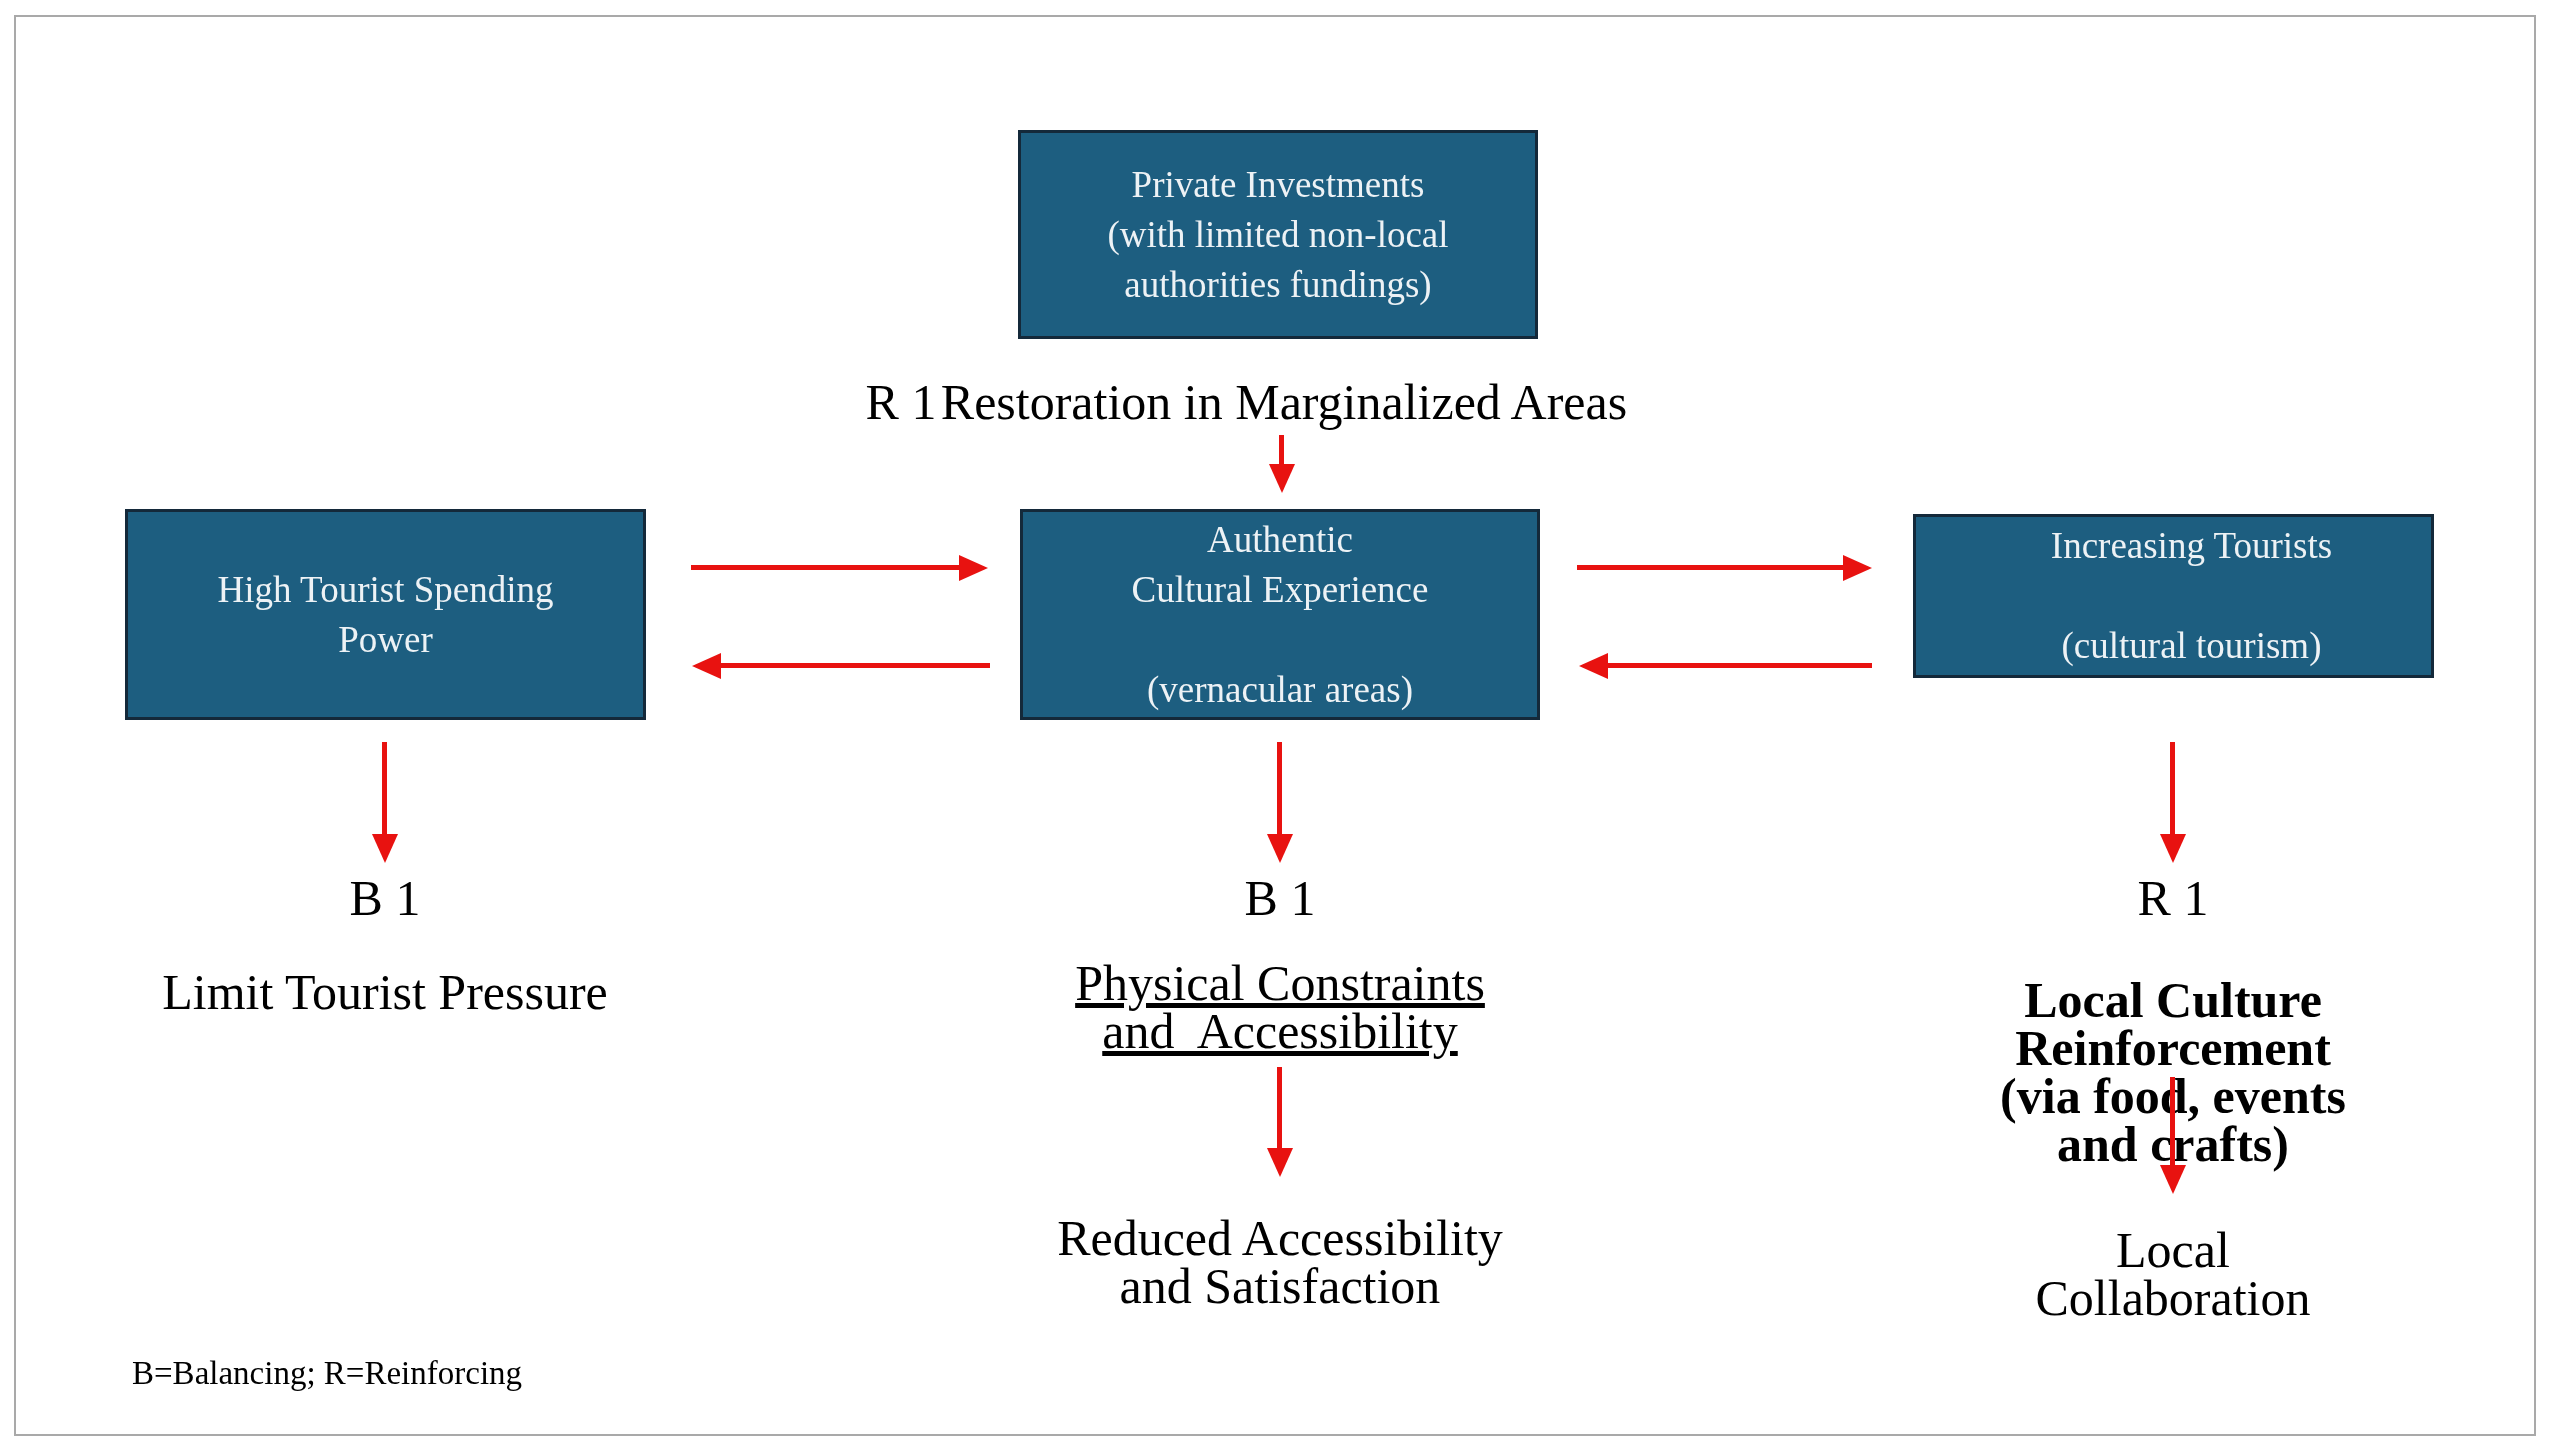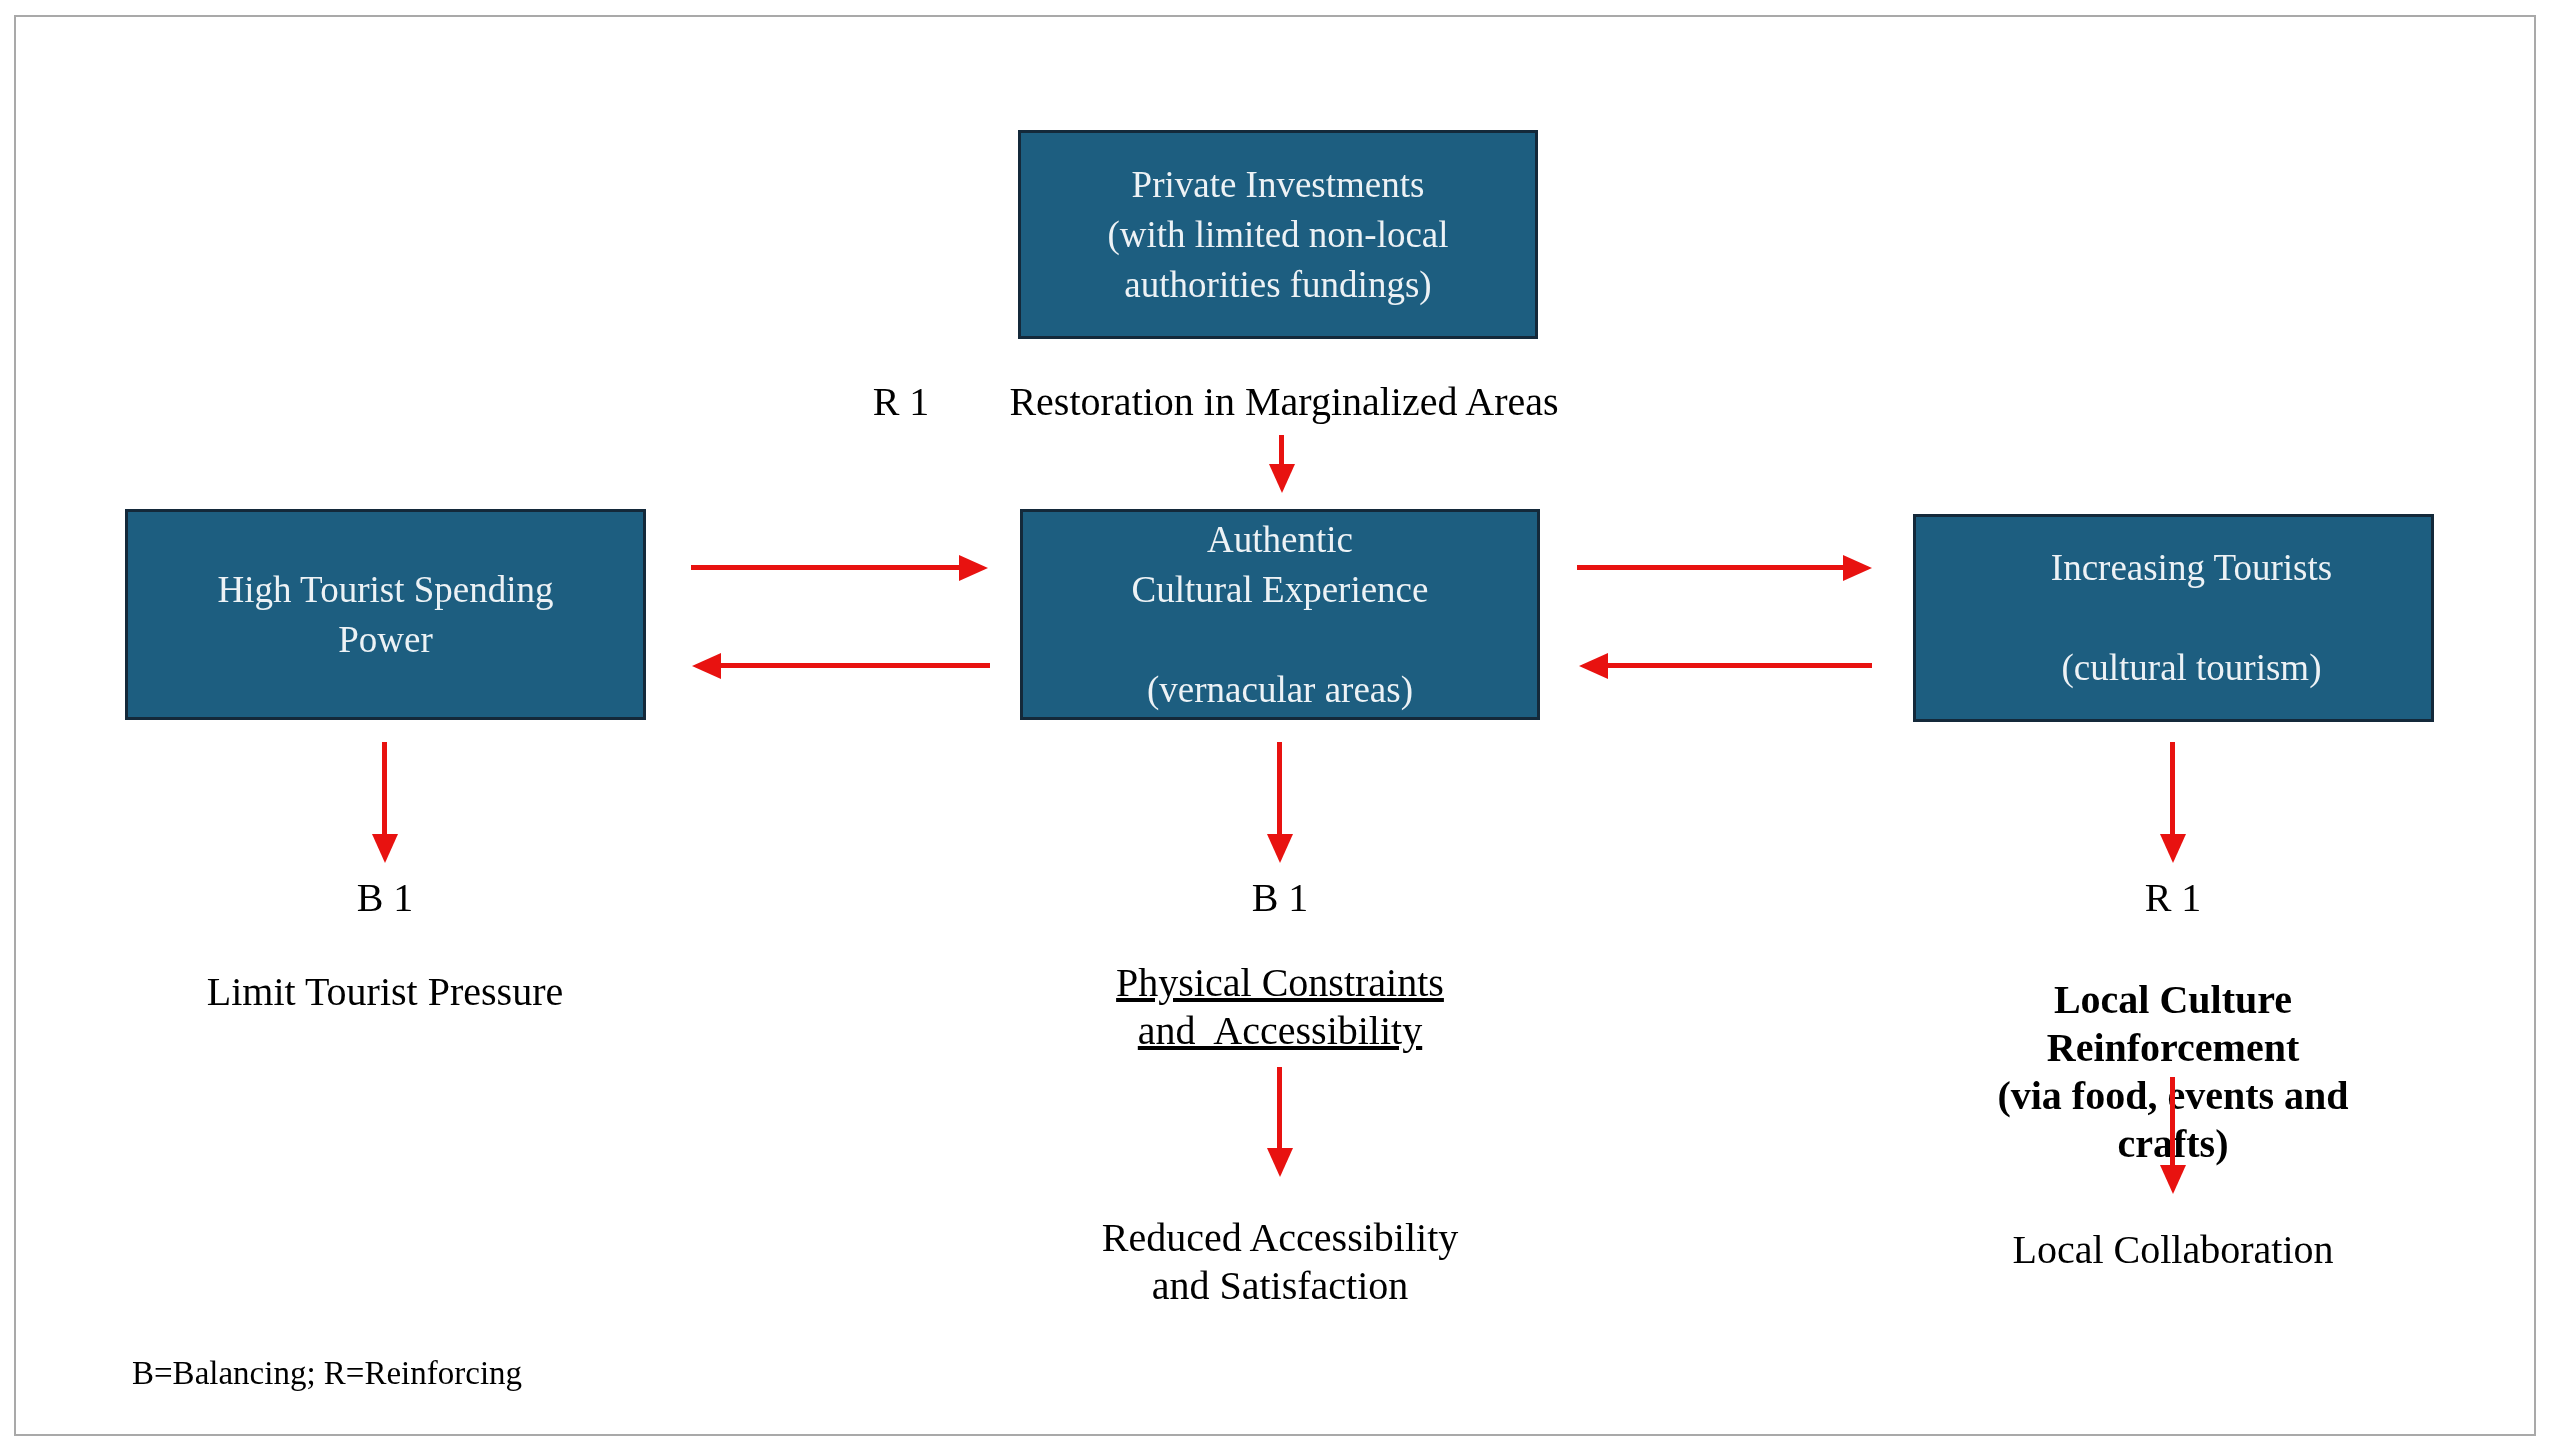--- a/index.html
+++ b/index.html
@@ -33,25 +33,25 @@
     color:var(--box-text);
     display:flex;align-items:center;justify-content:center;
     text-align:center;
     font-size:37px;line-height:50px;
     white-space:pre-wrap;
     box-sizing:border-box;
   }
   .node-top{left:1018px;top:86px;width:520px;height:209px;margin-top:44px;}
   .node-left{left:125px;top:509px;width:521px;height:211px;}
   .node-center{left:1020px;top:509px;width:520px;height:211px;}
-  .node-right{left:1913px;top:514px;width:521px;height:208px;padding-left:36px;}
+  .node-right{left:1913px;top:514px;width:521px;height:164px;padding-left:36px;}
   
   .lbl{
     position:absolute;
-    font-size:40px;line-height:48px;
+    font-size:50px;line-height:48px;
     text-align:center;
     white-space:pre-wrap;
     transform:translateX(-50%);
   }
   .lbl-r1-top{left:901px;top:378px;}
   .lbl-restoration{left:1284px;top:378px;}
   .lbl-b1-left{left:385px;top:874px;}
   .lbl-b1-center{left:1280px;top:874px;}
   .lbl-r1-right{left:2173px;top:874px;}
   .lbl-limit{left:385px;top:968px;}

